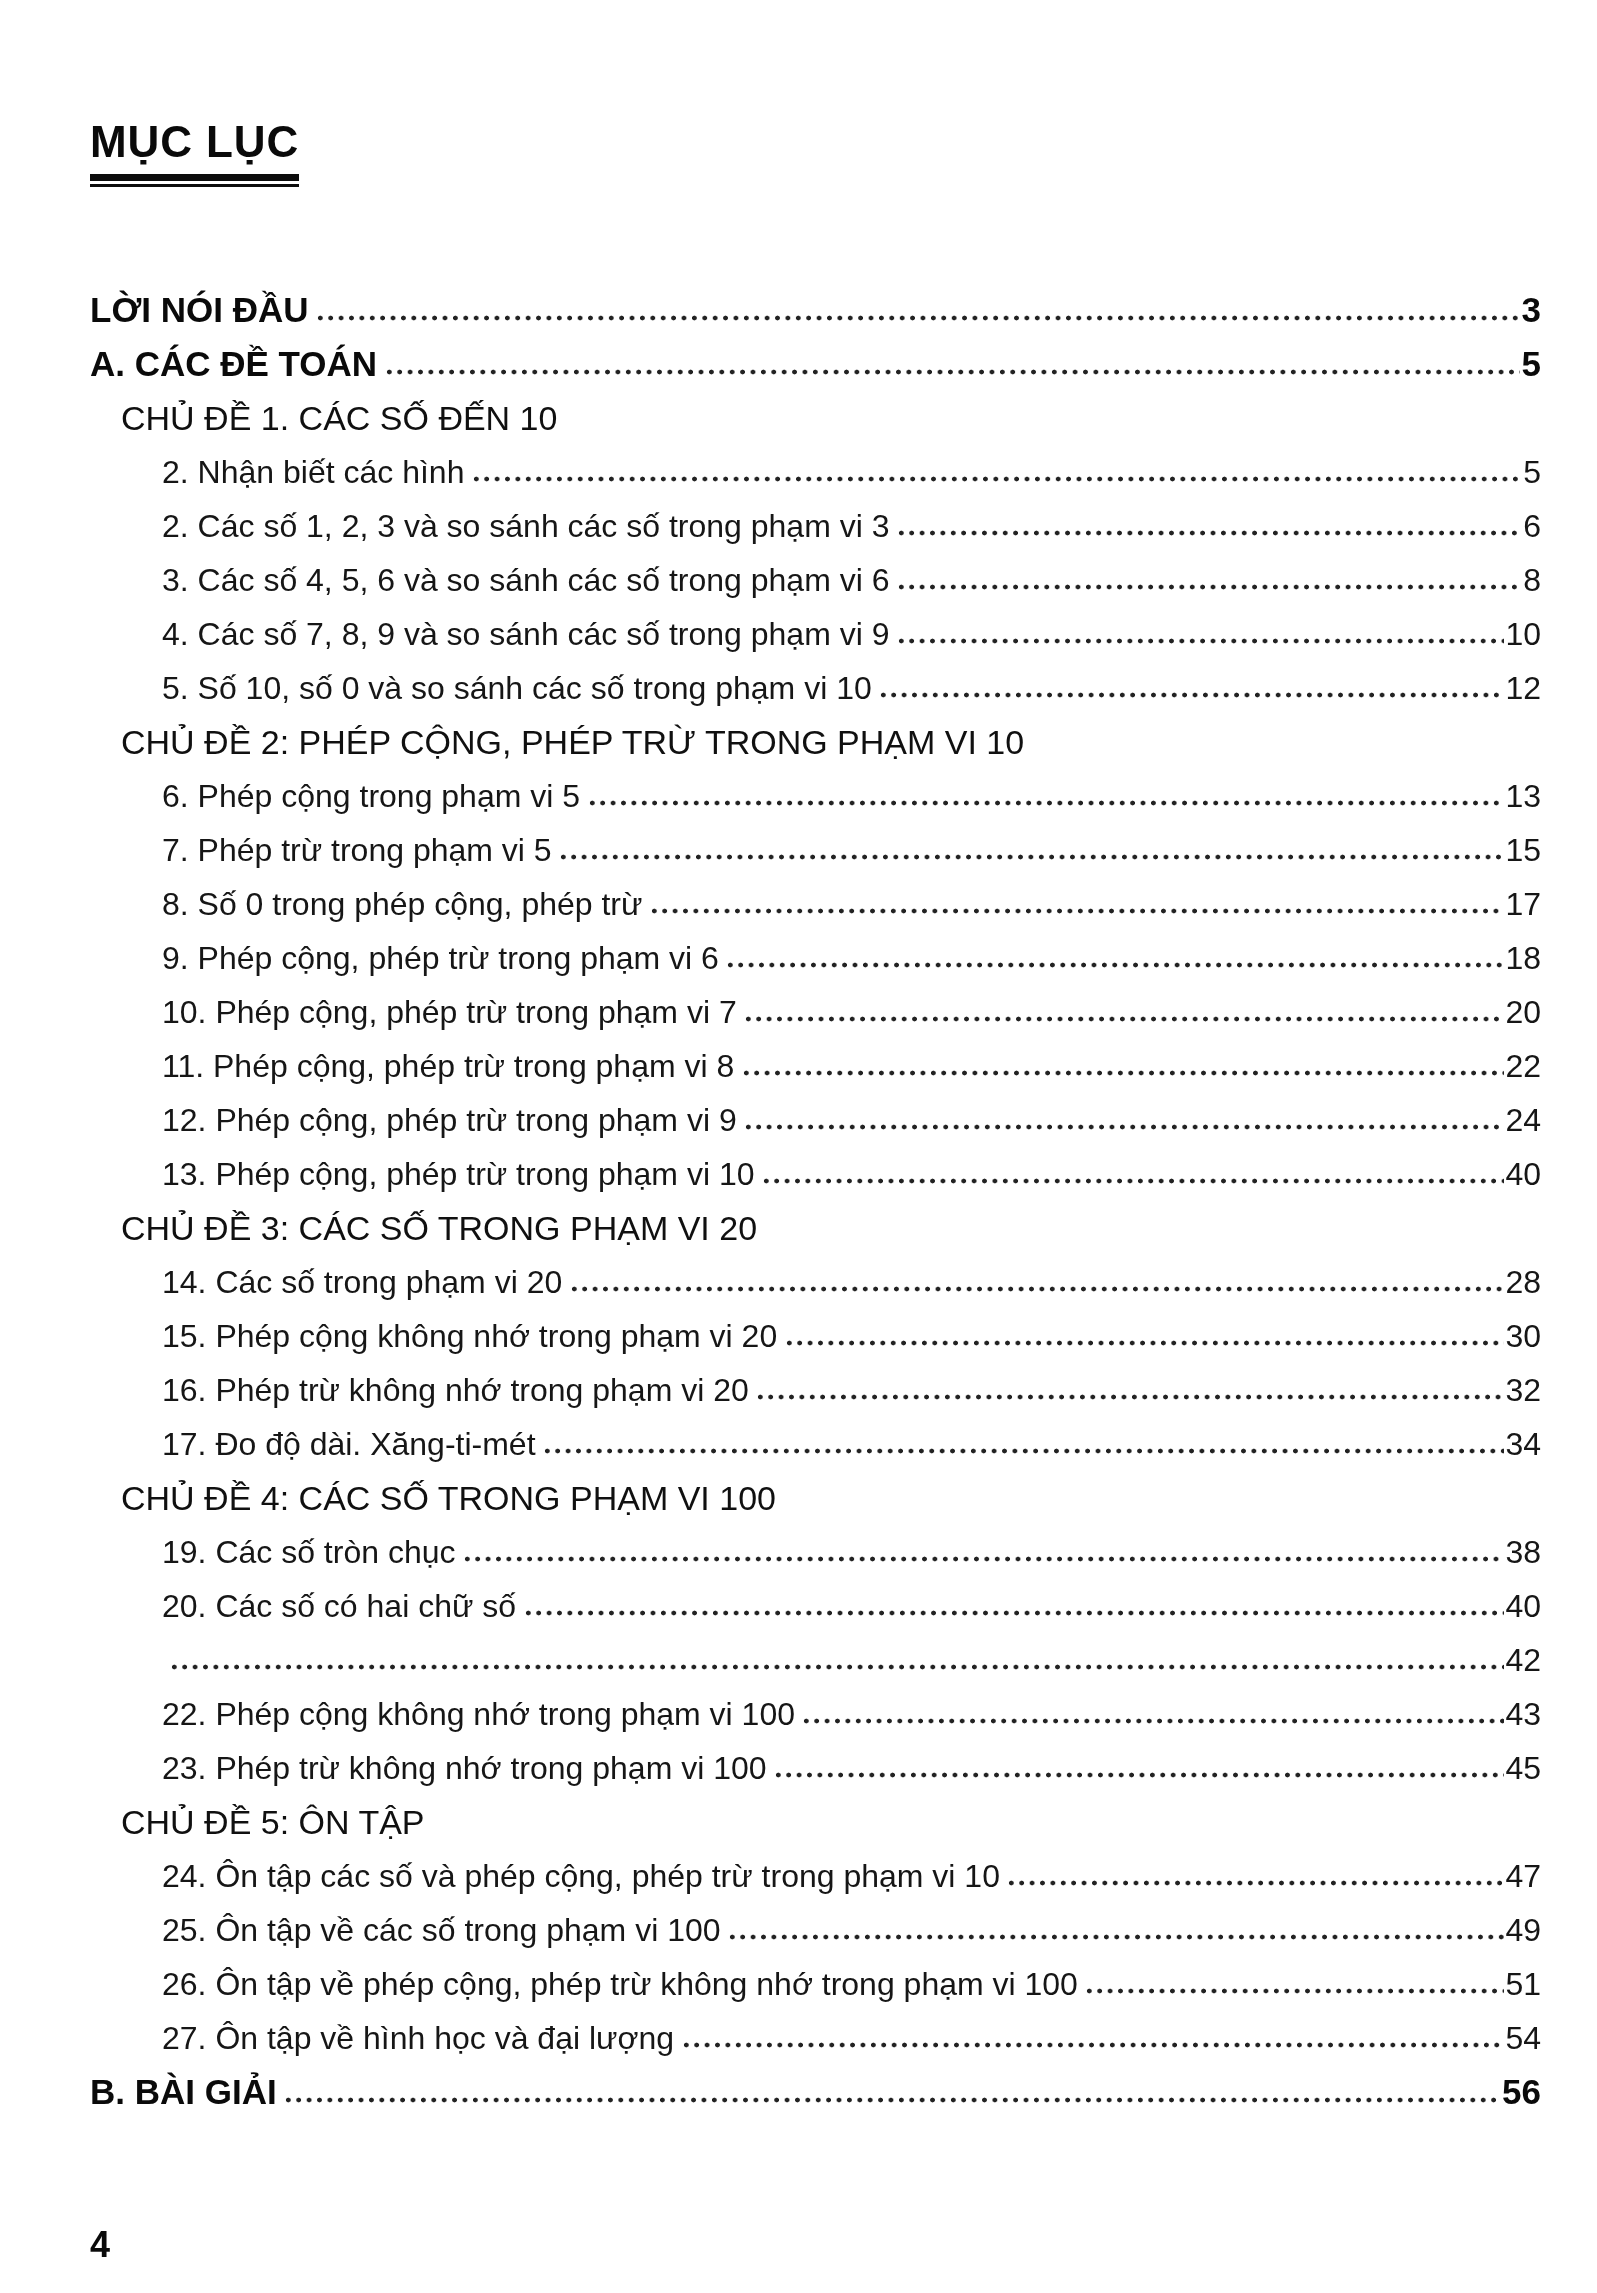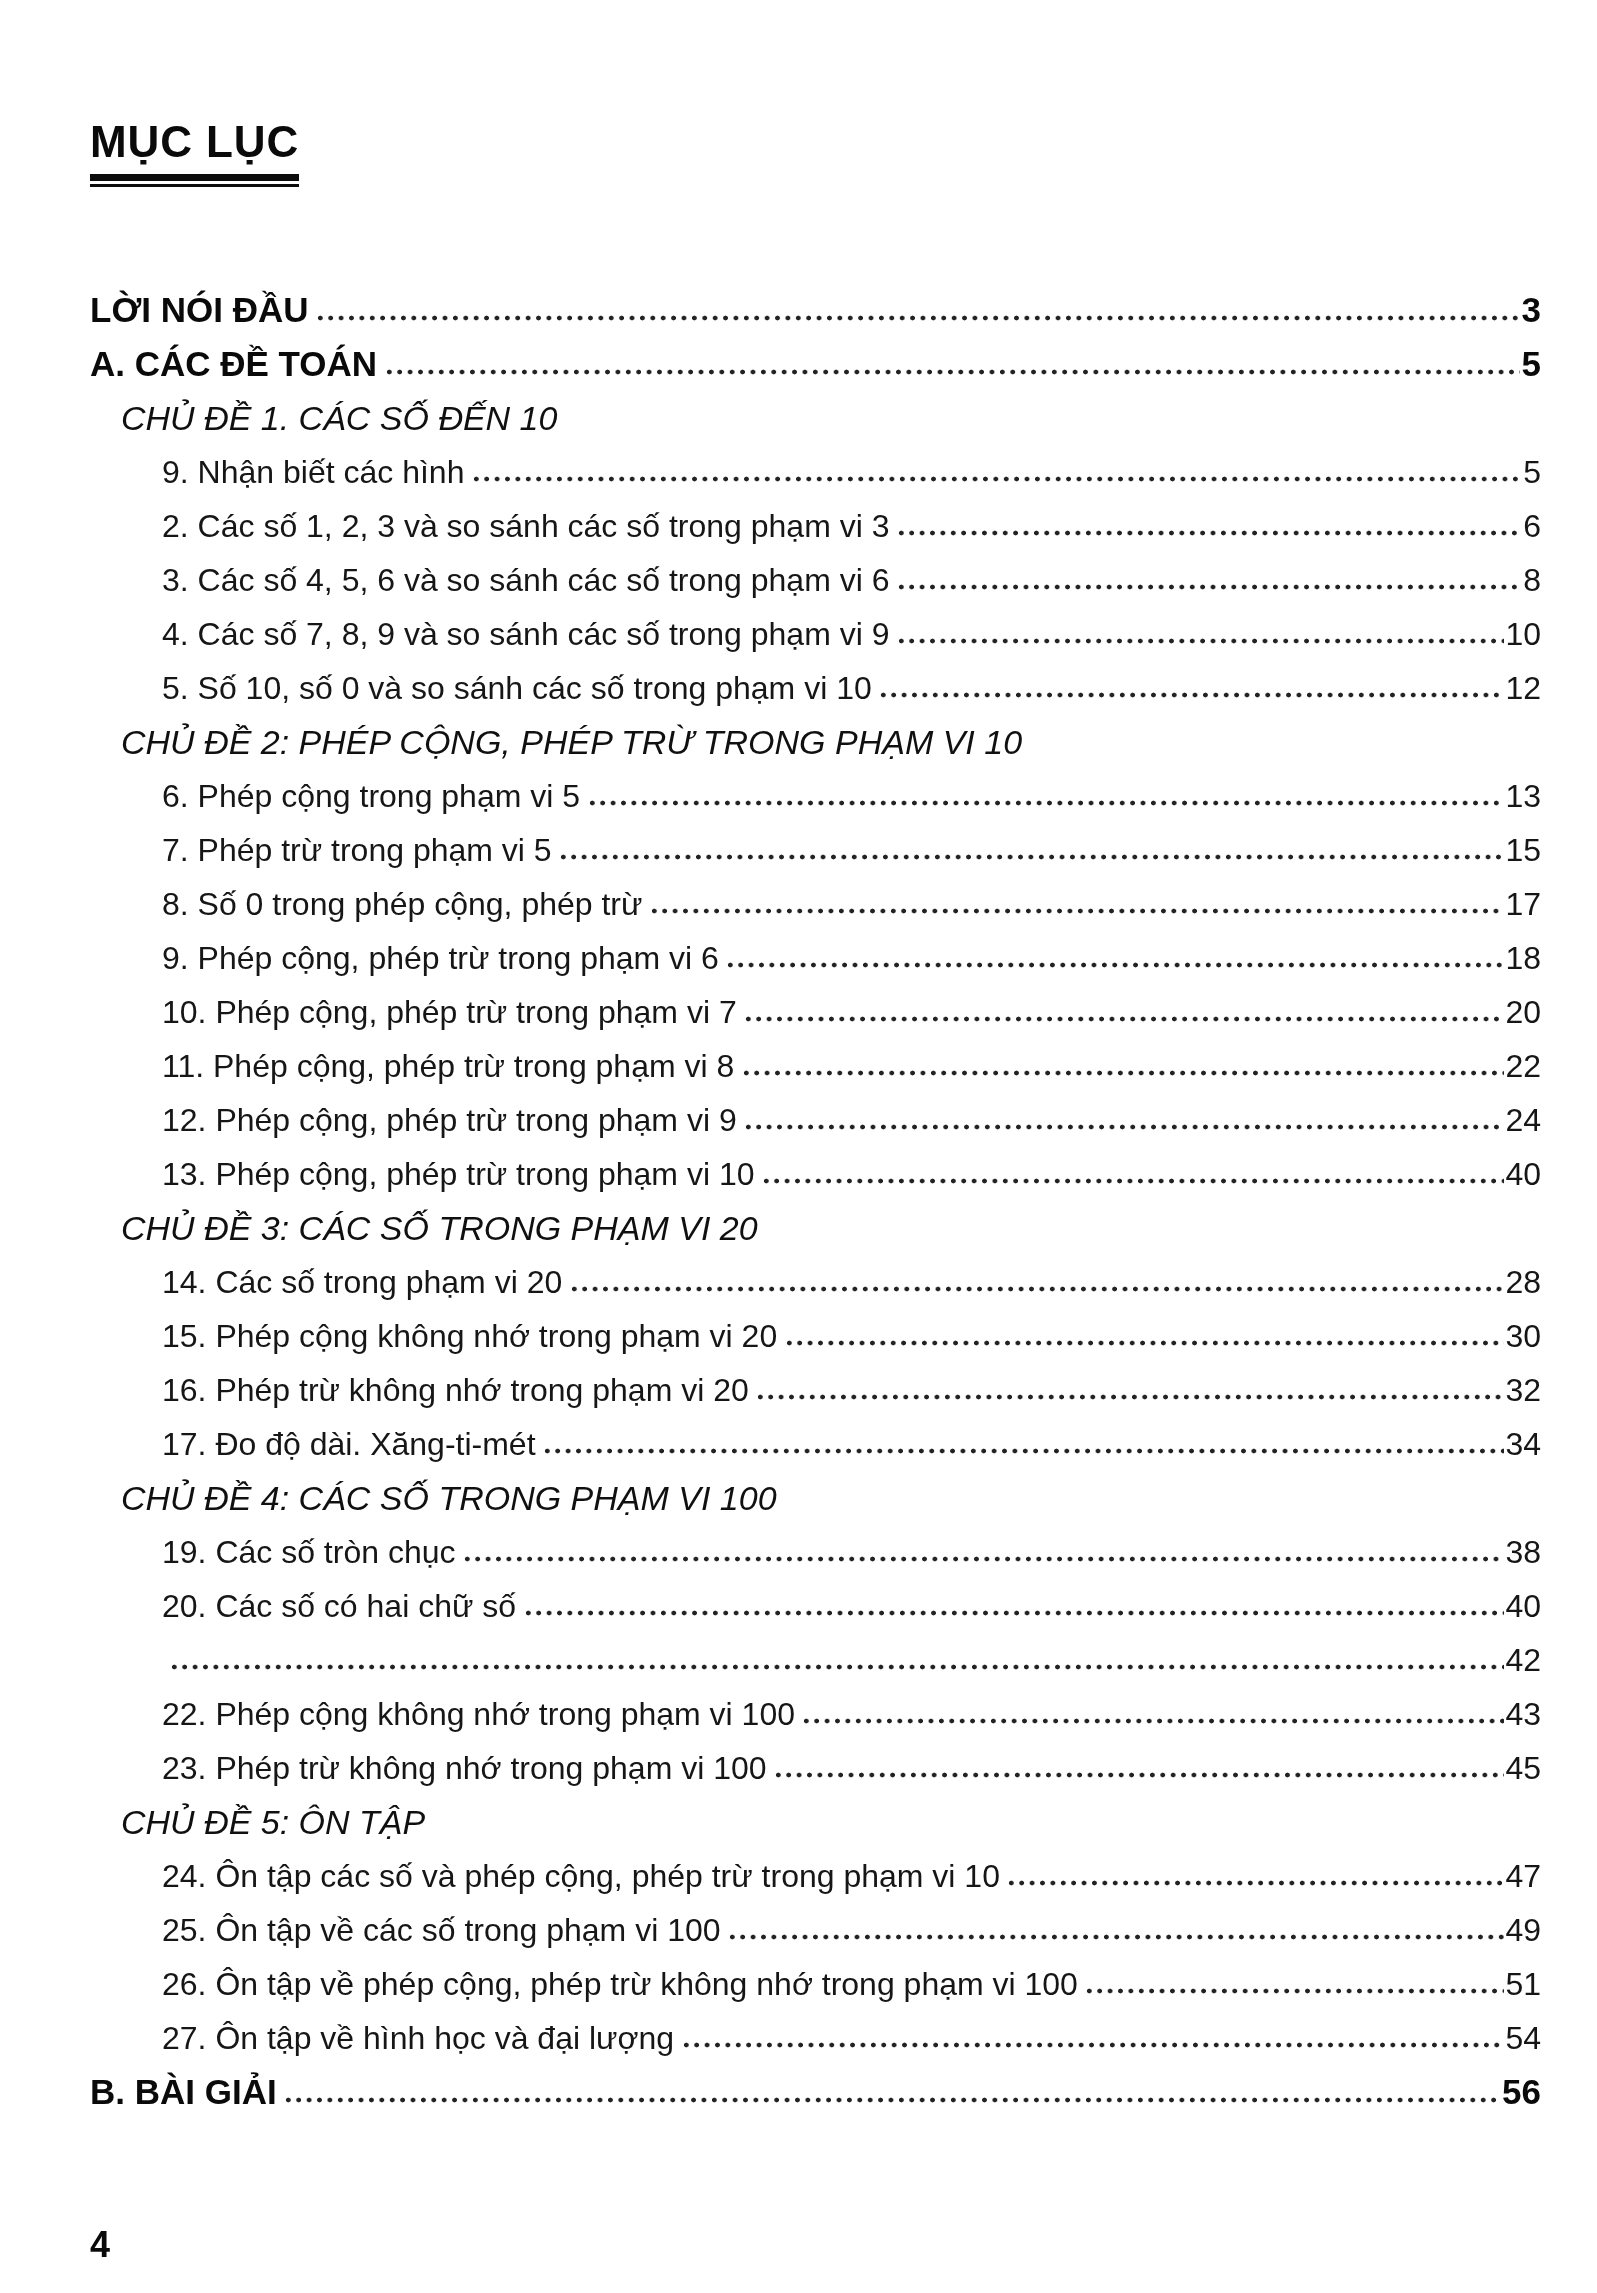--- a/index.html
+++ b/index.html
@@ -48,21 +48,20 @@
   }
   .toc-row.level-main {
     font-weight: 700;
     font-size: 35px;
     color: #0a0a0a;
   }
   .toc-row.level-chapter {
     padding-left: 31px;
     font-size: 34px;
     color: #101010;
-    font-style: italic;
   }
   .toc-row.level-item {
     padding-left: 72px;
   }
   .toc-label { flex: 0 0 auto; }
   .toc-dots {
     flex: 1 1 auto;
     min-width: 23px;
     height: 7.6px;
     margin: 0 1.9px 0 8.5px;
@@ -108,21 +107,21 @@
       <div class="toc-row level-main">
     <span class="toc-label">A. CÁC ĐỀ TOÁN</span>
     <span class="toc-dots"></span>
     <span class="toc-page">5</span>
   </div>
       <div class="toc-row level-chapter">
     <span class="toc-label">CHỦ ĐỀ 1. CÁC SỐ ĐẾN 10</span>
 
   </div>
       <div class="toc-row level-item">
-    <span class="toc-label">9. Nhận biết các hình</span>
+    <span class="toc-label">2. Nhận biết các hình</span>
     <span class="toc-dots"></span>
     <span class="toc-page">5</span>
   </div>
       <div class="toc-row level-item">
     <span class="toc-label">2. Các số 1, 2, 3 và so sánh các số trong phạm vi 3</span>
     <span class="toc-dots"></span>
     <span class="toc-page">6</span>
   </div>
       <div class="toc-row level-item">
     <span class="toc-label">3. Các số 4, 5, 6 và so sánh các số trong phạm vi 6</span>

